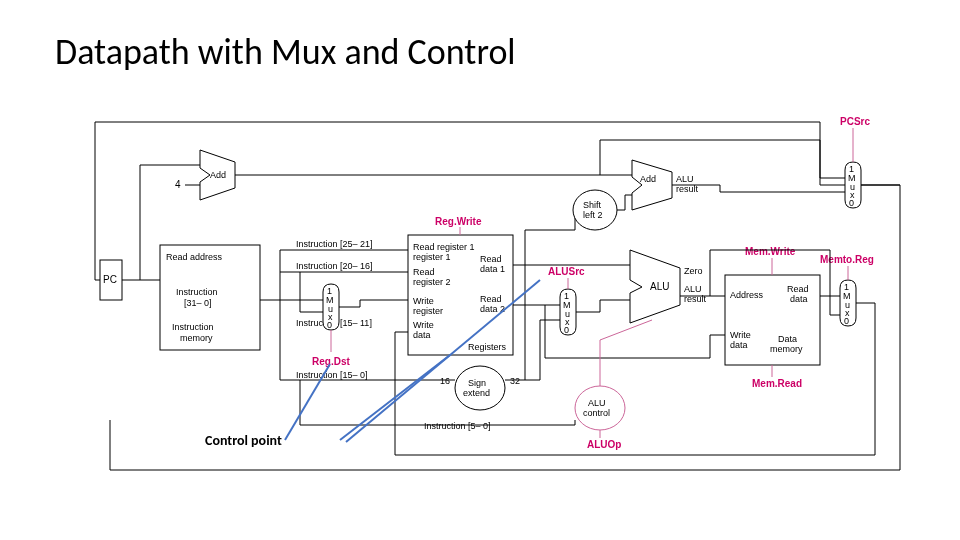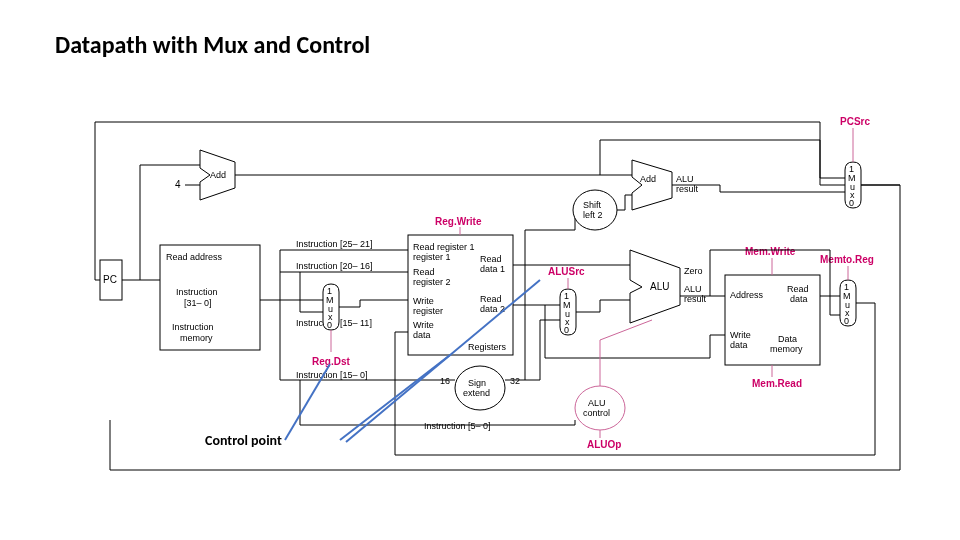--- a/index.html
+++ b/index.html
@@ -1,16 +1,16 @@
 <!DOCTYPE html>
 <html><head>
 <meta charset="utf-8">
 <style>
   html,body{margin:0;padding:0;width:960px;height:540px;background:#fff;font-family:Calibri,Arial,sans-serif;color:#000}
-  .title{position:absolute;left:55px;top:30px;font-size:24px;font-weight:700}
+  .title{position:absolute;left:55px;top:30px;font-size:36px;font-weight:400}
   svg{position:absolute;left:0;top:0}
   .box{fill:#fff;stroke:#000;stroke-width:1}
   .oval{fill:#fff;stroke:#000;stroke-width:1}
   .lbl{font-family:Arial,sans-serif;font-size:10px;fill:#000}
   .lbls{font-family:Arial,sans-serif;font-size:9px;fill:#000}
   .sig{font-family:Arial,sans-serif;font-size:10px;fill:#cc0066;font-weight:700}
   .ann{font-family:Calibri,Arial,sans-serif;font-size:14px;fill:#000;font-weight:700}
   .wire{fill:none;stroke:#000;stroke-width:1}
   .blue{fill:none;stroke:#4472c4;stroke-width:2}
   .pink{fill:none;stroke:#cc6699;stroke-width:1}

